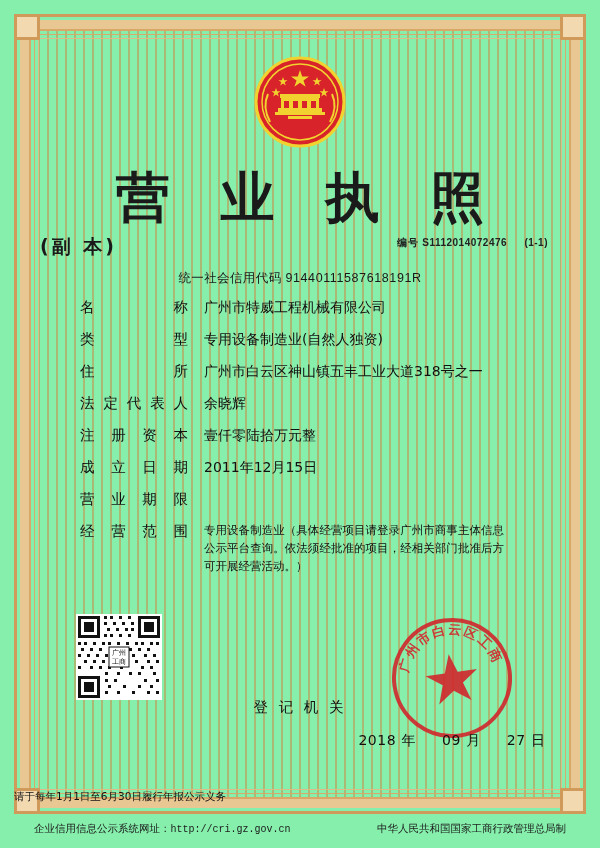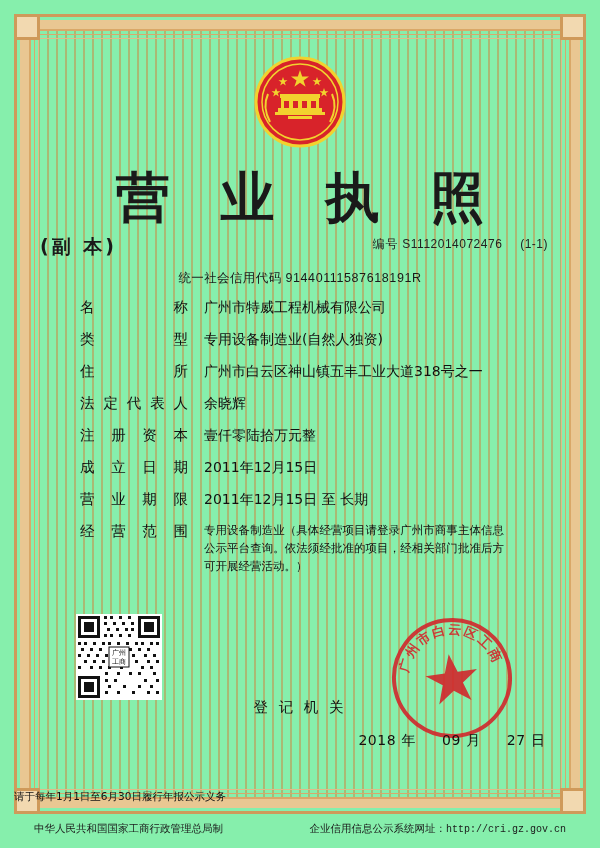--- a/index.html
+++ b/index.html
@@ -125,24 +125,25 @@
     font-family: "DejaVu Sans", "Liberation Sans", sans-serif;
     font-weight: bold;
     font-size: 19px;
     letter-spacing: 3px;
     color: #1a1a1a;
   }
   .doc-no {
     position: absolute;
     top: 194px;
     right: 12px;
-    font-size: 12px;
+    font-size: 10px;
     color: #222;
     letter-spacing: 0.5px;
     white-space: nowrap;
+    font-weight: bold;
   }
   .doc-no .lbl { letter-spacing: 1px; }
   .doc-no .paren { margin-left: 14px; }
 
   .credit-code {
     position: absolute;
     top: 228px;
     left: 0; right: 0;
     text-align: center;
     font-size: 12.5px;
@@ -375,21 +376,20 @@
         <div class="value">2011年12月15日</div>
       </div>
 
       <div class="field">
         <div class="label">
           <span>营</span>
           <span>业</span>
           <span>期</span>
           <span>限</span>
         </div>
-        <div class="value">2011年12月15日 至 长期</div>
       </div>
 
       <div class="field scope">
         <div class="label">
           <span>经</span>
           <span>营</span>
           <span>范</span>
           <span>围</span>
         </div>
         <div class="value">专用设备制造业（具体经营项目请登录广州市商事主体信息公示平台查询。依法须经批准的项目，经相关部门批准后方可开展经营活动。）</div>
@@ -519,19 +519,19 @@
       <span>月</span>
       <span class="num">27</span>
       <span>日</span>
     </div>
 
     <div class="note">请于每年1月1日至6月30日履行年报公示义务</div>
 
   </div>
 
   <div class="footer">
-    <div>中华人民共和国国家工商行政管理总局制</div>
     <div>
       <span>企业信用信息公示系统网址：</span><span class="url">http://cri.gz.gov.cn</span>
     </div>
+    <div>中华人民共和国国家工商行政管理总局制</div>
   </div>
 
 </div>
 
 </body></html>

